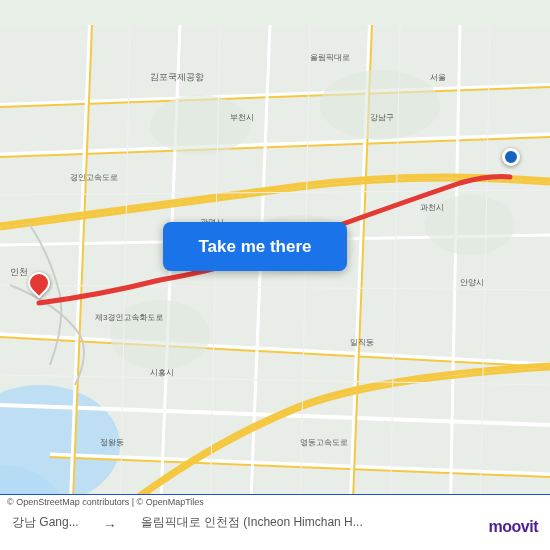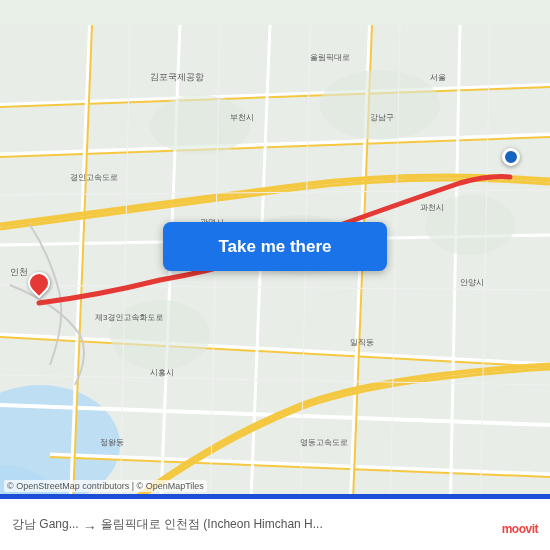--- a/index.html
+++ b/index.html
@@ -28,32 +28,32 @@
 
     
     #bottom-bar {
       position: absolute;
       bottom: 0; left: 0; right: 0;
       height: 56px;
       background: #fff;
       display: flex;
       align-items: center;
       padding: 0 12px;
-      border-top: 5px solid #1d4ed8;
-      gap: 4px;
+      border-top: 1px solid #1d4ed8;
+      gap: 24px;
       z-index: 10;
     }
 
     #moovit-logo {
       position: absolute;
       bottom: 14px;
       right: 12px;
-      font-size: 12px;
+      font-size: 16px;
       font-weight: 700;
-      color: #ef4444;
+      color: #4c1d95;
       letter-spacing: -0.5px;
       z-index: 11;
     }
 
     .bottom-text {
       font-size: 12px;
       color: #555;
       white-space: nowrap;
       overflow: hidden;
       text-overflow: ellipsis;
@@ -64,21 +64,21 @@
       color: #555;
       font-size: 14px;
       flex-shrink: 0;
     }
 
     
     #take-me-there-btn {
       position: absolute;
       top: 222px;
       left: 163px;
-      width: 224px;
+      width: 184px;
       height: 49px;
       background: #1a73e8;
       border-radius: 8px;
       border: none;
       color: #fff;
       font-size: 17px;
       font-weight: 600;
       cursor: pointer;
       z-index: 20;
       display: flex;
@@ -126,21 +126,21 @@
       position: absolute;
       top: 0; left: 0;
       width: 100%; height: 100%;
       z-index: 8;
       pointer-events: none;
     }
 
     
     #attribution {
       position: absolute;
-      bottom: 58px;
+      bottom: 42px;
       left: 4px;
       font-size: 9px;
       color: #555;
       background: rgba(255,255,255,0.7);
       padding: 1px 3px;
       border-radius: 2px;
       z-index: 12;
       margin-top: 44px;
     }
   </style>

